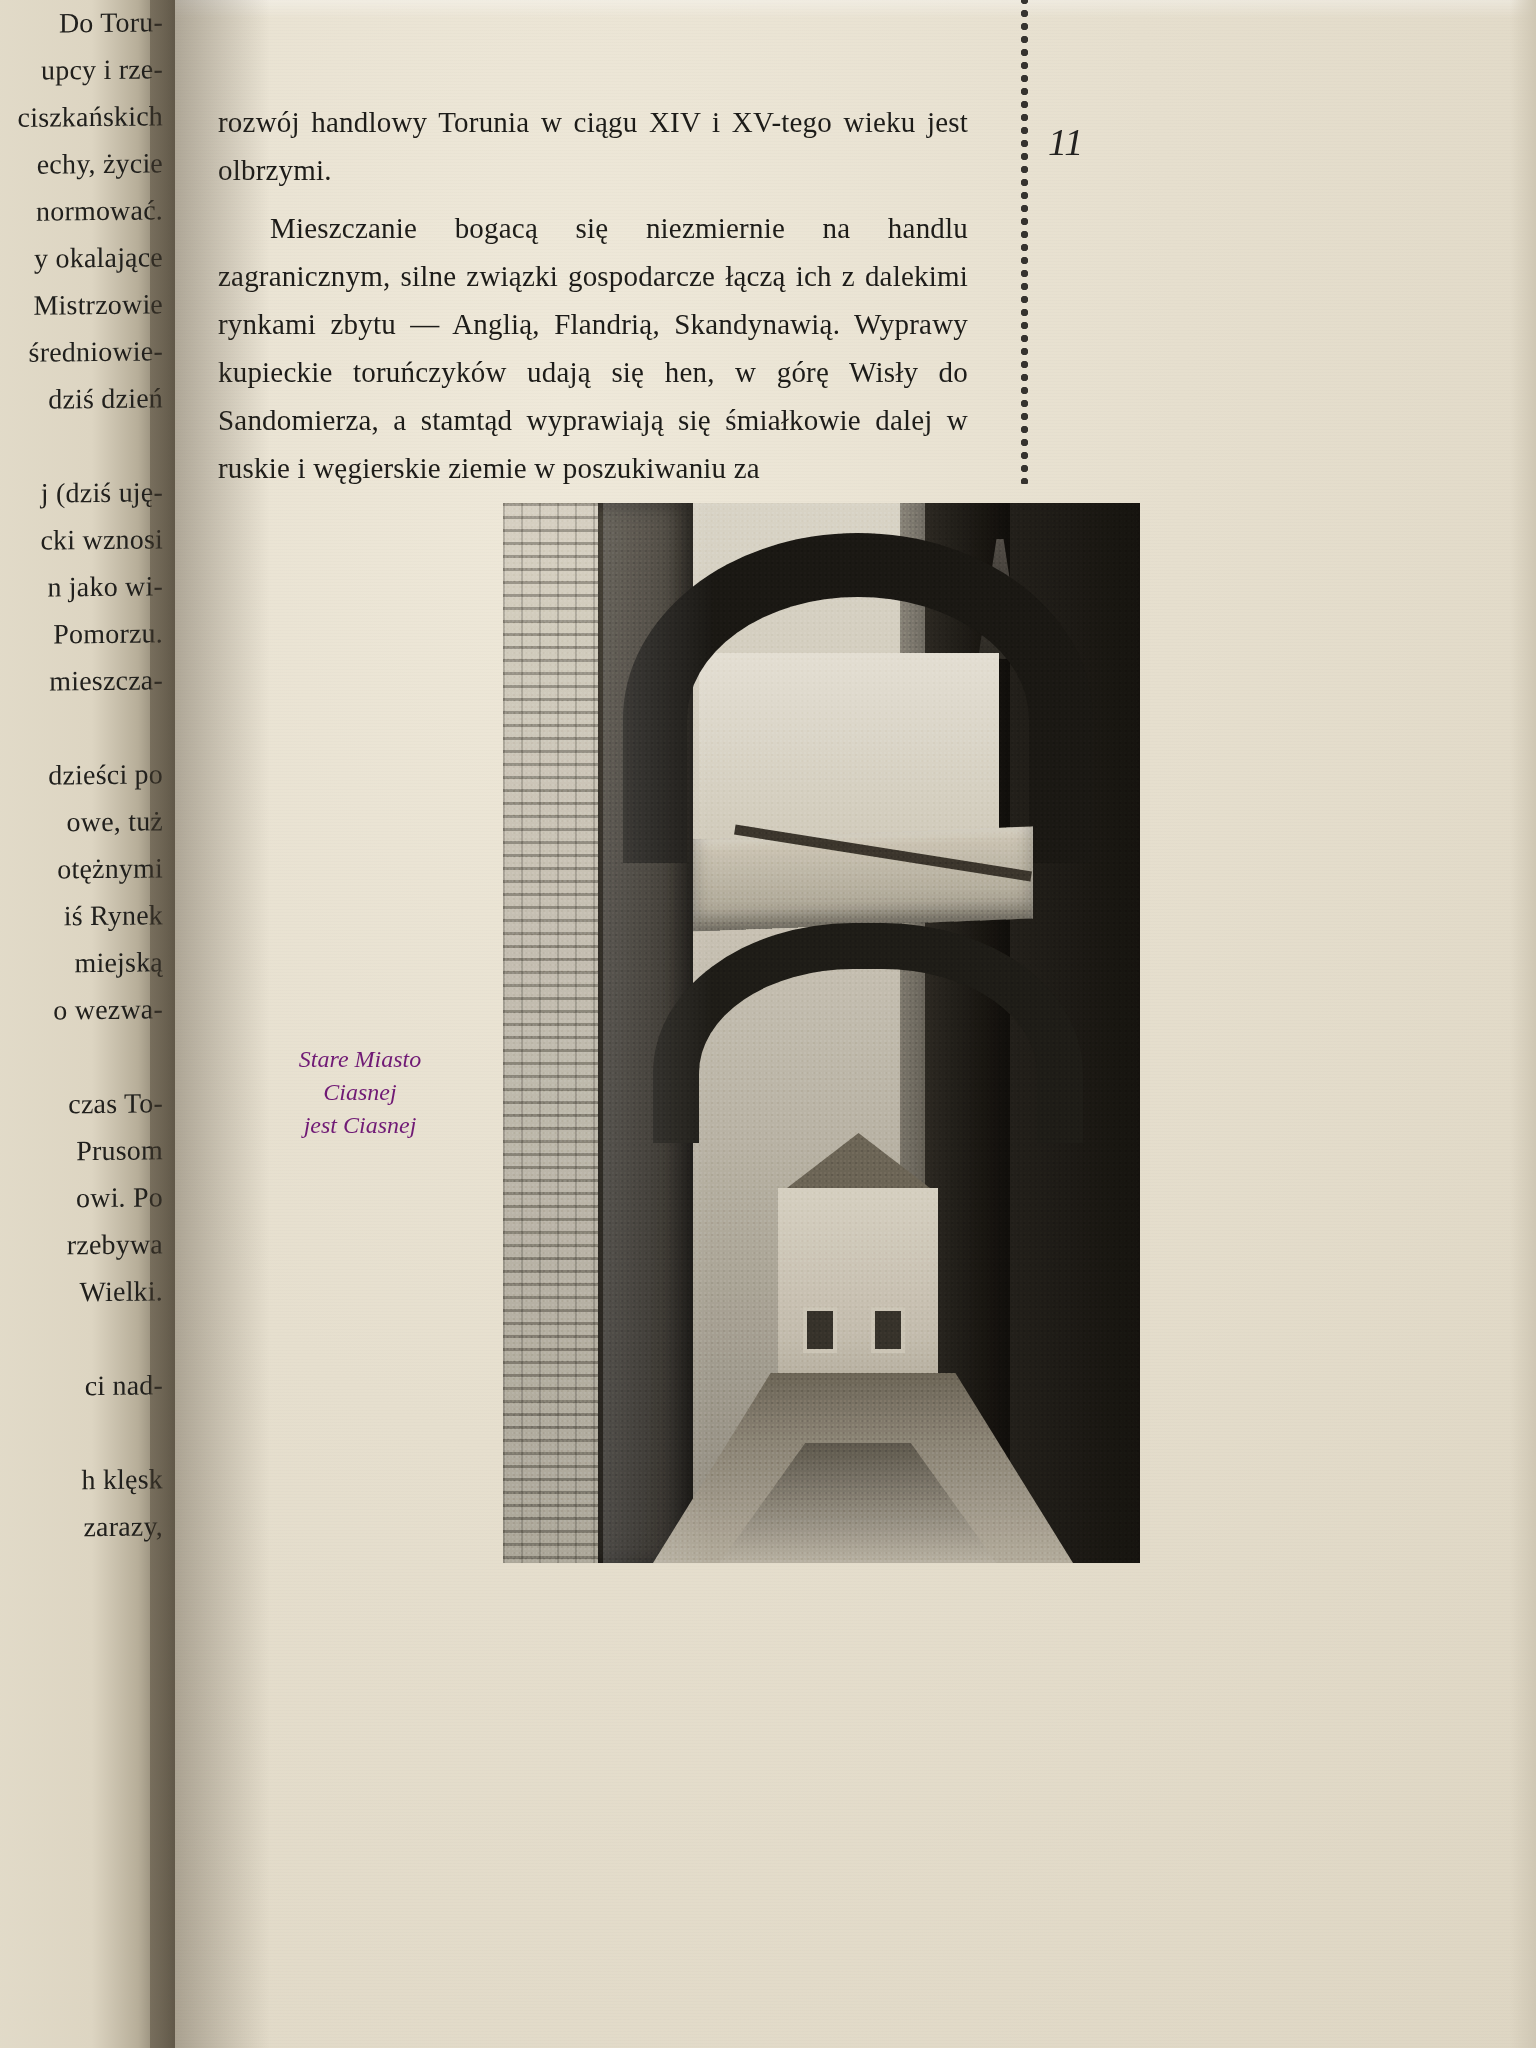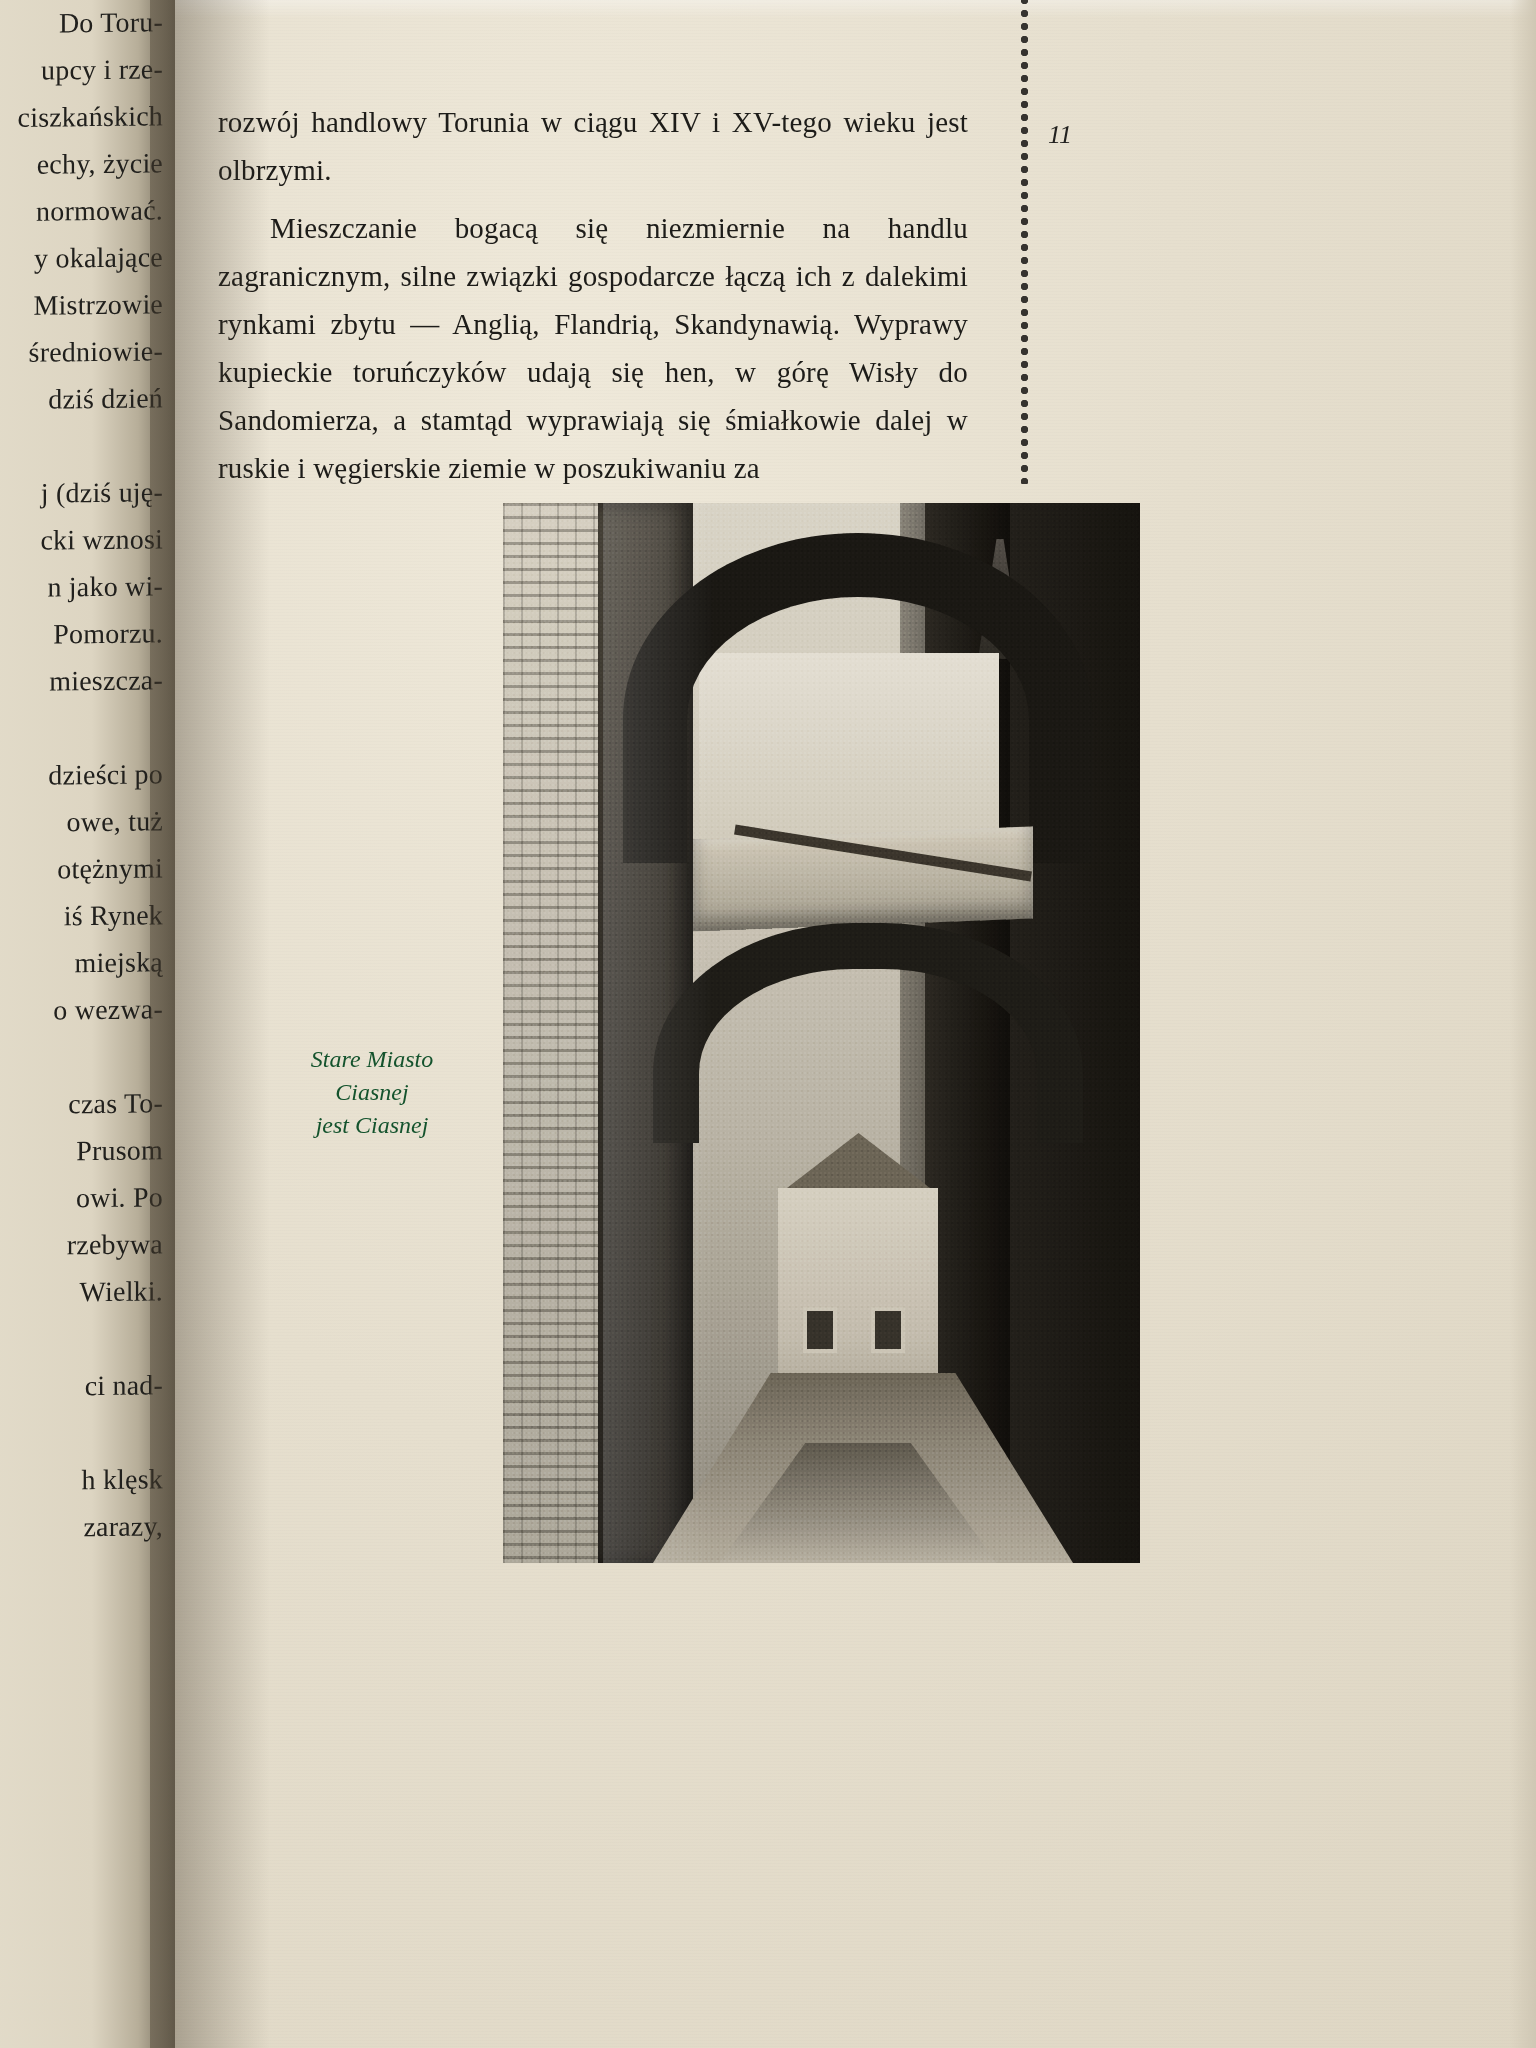--- a/index.html
+++ b/index.html
@@ -91,21 +91,21 @@
     text-align: justify;
     letter-spacing: .2px;
   }
   .col p.indent { text-indent: 52px; }
   .col p + p { margin-top: 10px; }
 
   .folio {
     position: absolute;
     left: 1048px;
     top: 120px;
-    font-size: 26px;
+    font-size: 38px;
     font-style: italic;
     color: #232220;
     font-family: "Liberation Serif", serif;
   }
 
   
   .bead-strip {
     position: absolute;
     left: 1018px;
     top: -6px;
@@ -233,27 +233,27 @@
   }
   .ph-light-left {
     position: absolute; left: 100px; top: 0; width: 110px; height: 100%;
     background: linear-gradient(to right, rgba(255,255,255,.18), rgba(255,255,255,0));
     pointer-events: none;
   }
 
   
   .caption {
     position: absolute;
-    left: 272px;
+    left: 260px;
     top: 1043px;
     width: 200px;
     font-style: italic;
     font-size: 24px;
     line-height: 33px;
-    color: #14532d;
+    color: #701a75;
     text-align: center;
   }
 
   
   .right-edge {
     position: absolute; right: 0; top: 0; width: 26px; height: 2048px;
     background: linear-gradient(to left, #cfc7b4, rgba(207,199,180,0));
   }
   .top-edge {
     position: absolute; left: 150px; right: 0; top: 0; height: 18px;

